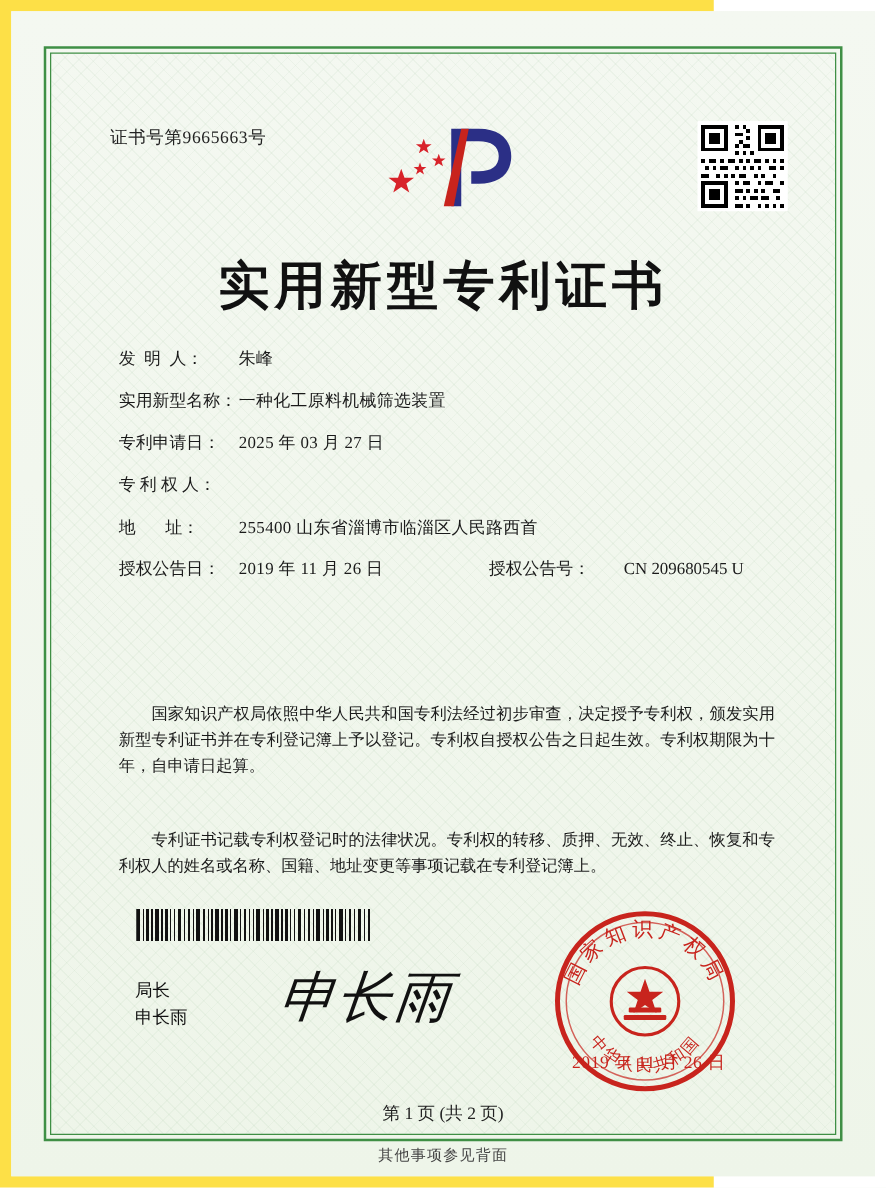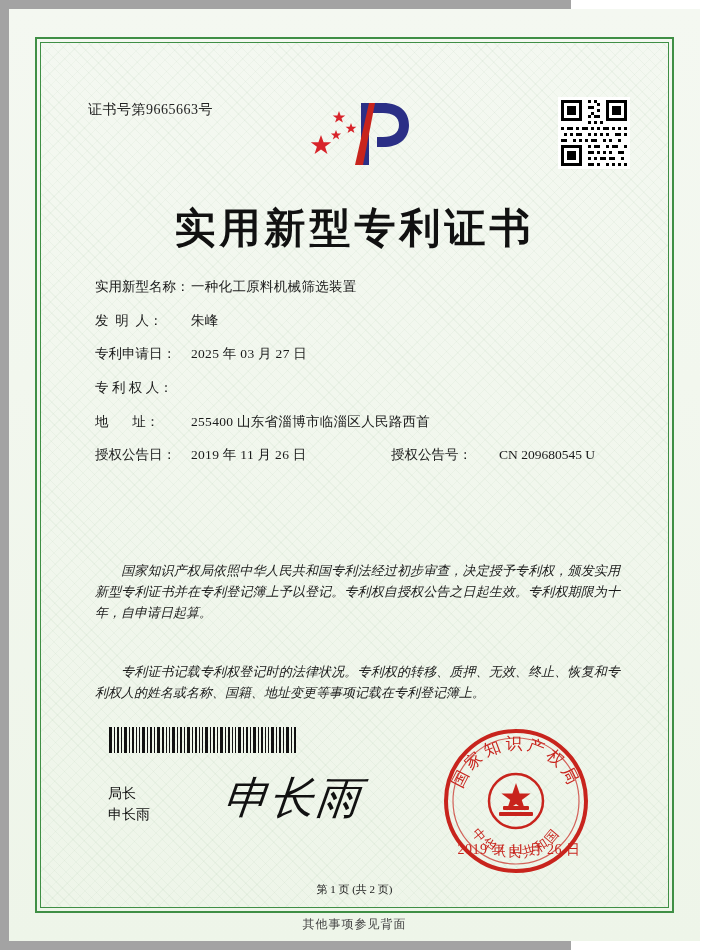--- a/index.html
+++ b/index.html
@@ -14,21 +14,21 @@
     position: relative;
     overflow: hidden;
   }
 
   
   .page {
     position: absolute;
     left: 0; top: 0;
     width: 571px;
     height: 950px;
-    background: #a3a3a3;
+    background: #fde047;
     box-sizing: border-box;
   }
   .page-inner {
     position: absolute;
     left: 9px; top: 9px;
     width: 691px;
     height: 932px;
     background: #f3f7f0;
     box-sizing: border-box;
   }
@@ -142,21 +142,20 @@
   }
 
   .para {
     position: absolute;
     left: 86px;
     right: 80px;
     font-size: 13px;
     line-height: 21px;
     color: #1a1a1a;
     text-align: justify;
-    font-style: italic;
   }
   .para.p1 { top: 551px; }
   .para.p2 { top: 652px; }
   .para .indent { display: inline-block; width: 26px; }
 
   
   .barcode {
     position: absolute;
     left: 100px; top: 718px;
     width: 190px;
@@ -199,21 +198,21 @@
     font-size: 14px;
     color: #c8241d;
     letter-spacing: 0.5px;
   }
 
   .page-num {
     position: absolute;
     left: 0; right: 0;
     top: 873px;
     text-align: center;
-    font-size: 11px;
+    font-size: 14px;
     color: #222;
   }
 
   .footnote {
     position: absolute;
     left: 0; right: 0;
     top: 907px;
     text-align: center;
     font-size: 12px;
     color: #444;
@@ -322,26 +321,26 @@
               <rect x="20" y="22" width="1" height="1"></rect>
               <rect x="22" y="22" width="1" height="1"></rect>
           </g>
         </svg>
       </div>
 
       <div class="title">实用新型专利证书</div>
 
       <div class="fields">
         <div class="field-row">
+          <div class="field-label">发  明  人：</div>
+          <div class="field-value">朱峰</div>
+        </div>
+        <div class="field-row">
           <div class="field-label">实用新型名称：</div>
           <div class="field-value">一种化工原料机械筛选装置</div>
-        </div>
-        <div class="field-row">
-          <div class="field-label">发  明  人：</div>
-          <div class="field-value">朱峰</div>
         </div>
         <div class="field-row">
           <div class="field-label">专利申请日：</div>
           <div class="field-value">2025 年 03 月 27 日</div>
         </div>
         <div class="field-row">
           <div class="field-label">专 利 权 人：</div>
         </div>
         <div class="field-row">
           <div class="field-label">地       址：</div>

